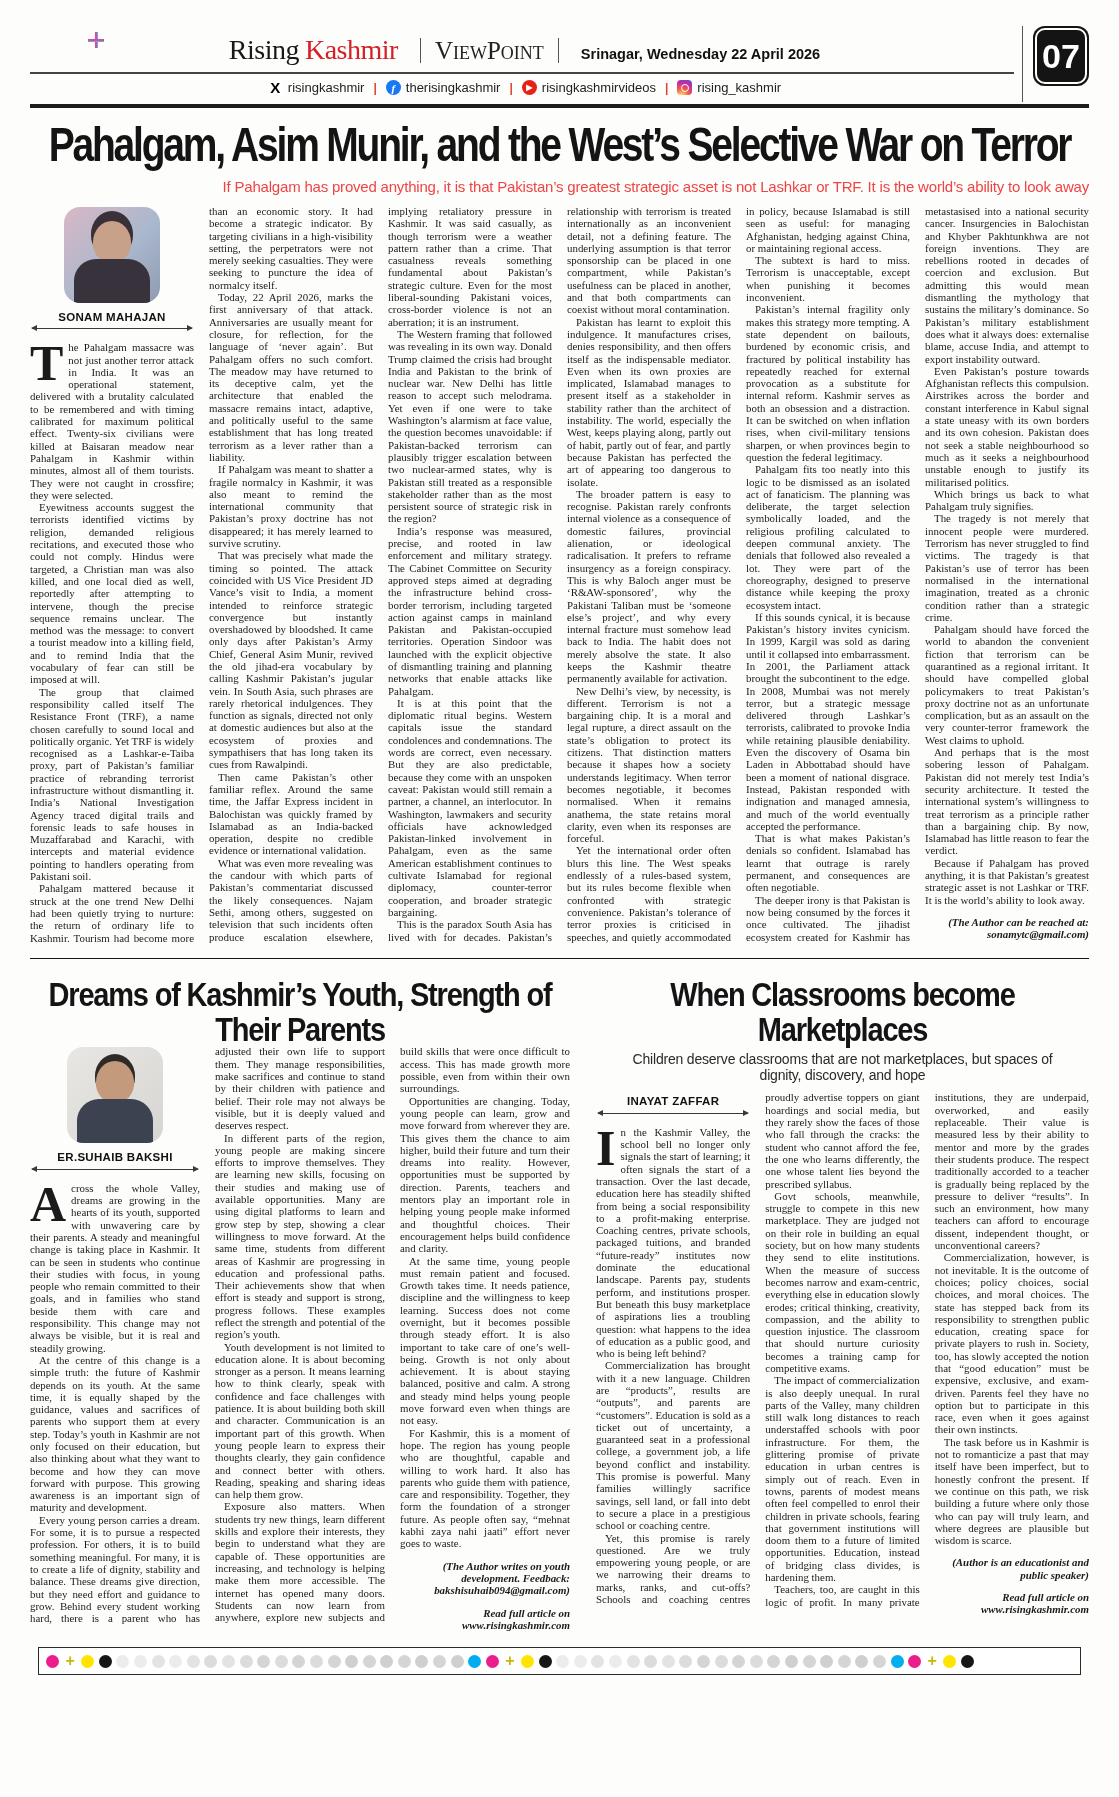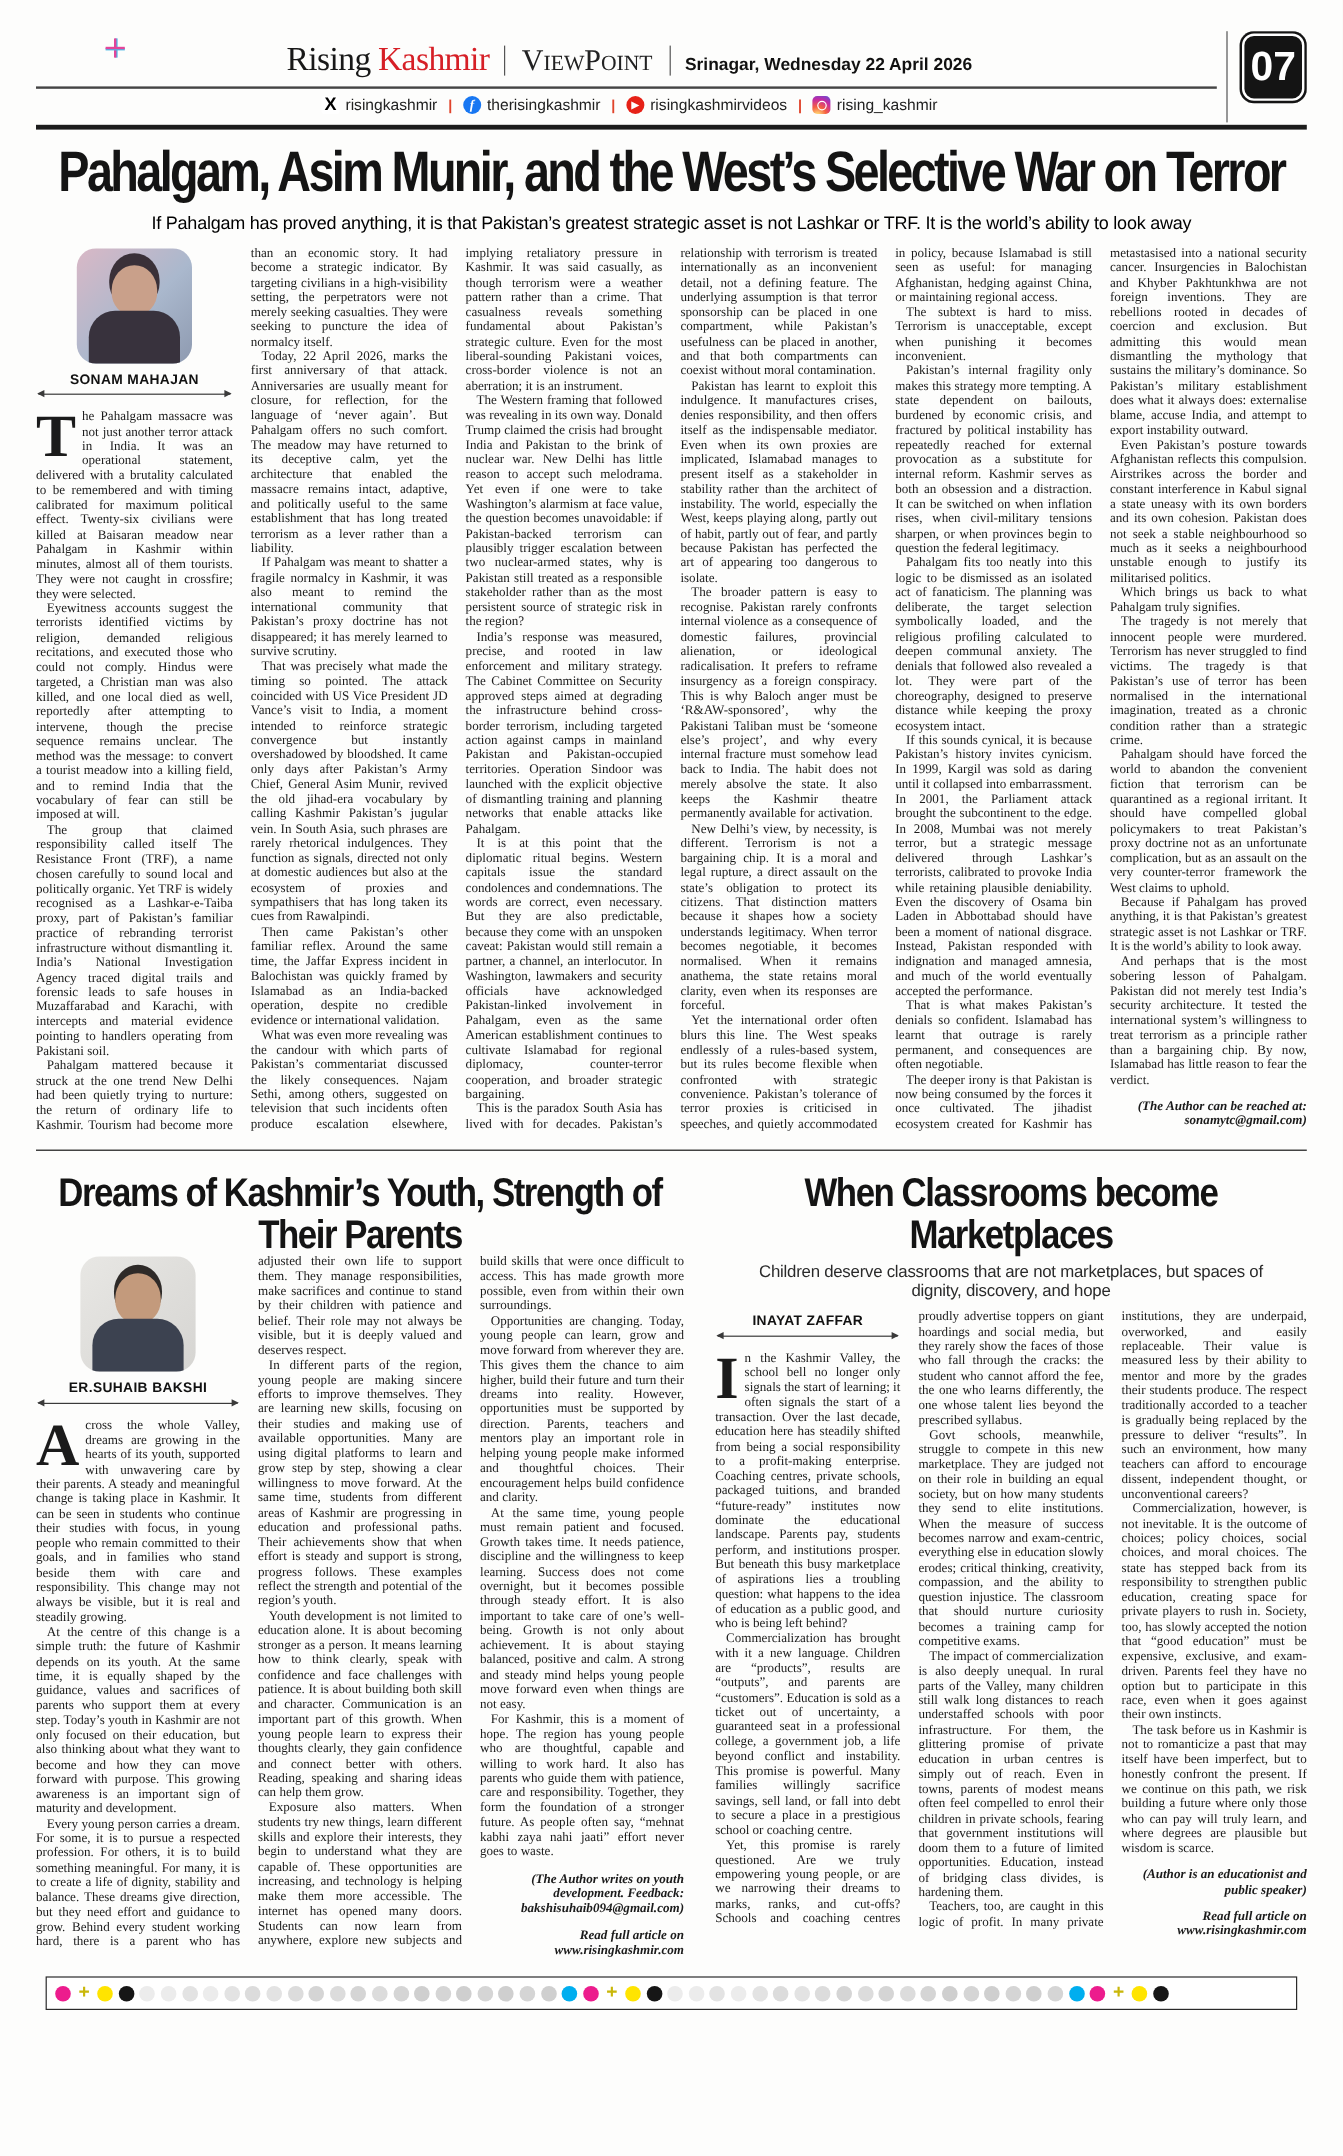--- a/index.html
+++ b/index.html
@@ -5,21 +5,21 @@
   html,body{margin:0;padding:0;background:#f4f4f2;}
   body{width:1119px;height:1797px;overflow:hidden;font-family:"Liberation Serif",serif;color:#1b1b1b;}
   .page{position:relative;width:1119px;height:1797px;background:#fdfdfc;box-sizing:border-box;padding:30px 30px 0 30px;}
   .crop-cross{position:absolute;left:88px;top:32px;width:16px;height:16px;}
   .crop-cross::before,.crop-cross::after{content:"";position:absolute;background:#e4459a;}
   .crop-cross::before{left:7px;top:0;width:2px;height:16px;box-shadow:1px 0 0 #49b8e6;}
   .crop-cross::after{left:0;top:7px;width:16px;height:2px;box-shadow:0 1px 0 #49b8e6;}
 
   
   header{position:relative;}
-  .mast-row{display:flex;align-items:baseline;justify-content:center;gap:12px;padding:4px 70px 6px 0;}
+  .mast-row{display:flex;align-items:baseline;justify-content:center;gap:22px;padding:4px 70px 6px 0;}
   .logo{font-family:"Liberation Serif",serif;font-size:28px;letter-spacing:-0.5px;white-space:nowrap;}
   .logo-rising{color:#181818;}
   .logo-kashmir{color:#d61f26;margin-left:6px;}
   .section-name{font-family:"Liberation Serif",serif;font-variant:small-caps;font-size:25px;color:#222;
     border-left:1.5px solid #555;border-right:1.5px solid #555;padding:0 14px;line-height:1;}
   .dateline{font-family:"Liberation Sans",sans-serif;font-weight:bold;font-size:14.5px;color:#111;white-space:nowrap;}
   .rule-thin{height:2px;background:#444;margin-right:75px;}
   .social-row{display:flex;align-items:center;justify-content:center;gap:9px;padding:6px 70px 7px 0;
     font-family:"Liberation Sans",sans-serif;font-size:13px;color:#222;}
   .social-item{display:flex;align-items:center;gap:5px;}
@@ -35,21 +35,21 @@
   .pagenum-wrap{position:absolute;right:0;top:-4px;height:78px;display:flex;align-items:flex-start;border-radius:11px;}
   .pagenum-vline{width:1.5px;background:#555;height:76px;margin-right:10px;}
   .page-number-box{background:#141414;color:#fff;font-family:"Liberation Sans",sans-serif;font-weight:900;
     font-size:34px;width:56px;height:60px;border-radius:12px;display:flex;align-items:center;justify-content:center;
     box-shadow:inset 0 0 0 2px #141414, inset 0 0 0 4px #fff;}
 
   
   .lead-headline{font-family:"Liberation Sans",sans-serif;font-weight:900;color:#141414;text-align:center;
     font-size:39px;letter-spacing:-2.2px;margin:10px 0 2px 0;transform:scaleY(1.22);transform-origin:center top;
     white-space:nowrap;}
-  .lead-deck{font-family:"Liberation Sans",sans-serif;font-size:15px;color:#000000;text-align:center;
+  .lead-deck{font-family:"Liberation Sans",sans-serif;font-size:15px;color:#ef4444;text-align:right;
     margin:16px 0 10px 0;letter-spacing:-0.2px;}
   .sub-headline{font-family:"Liberation Sans",sans-serif;font-weight:900;color:#141414;text-align:center;
     font-size:29px;letter-spacing:-1.2px;line-height:1.08;margin:8px 0 2px 0;transform:scaleY(1.15);transform-origin:center top;}
   .sub-deck{font-family:"Liberation Sans",sans-serif;font-size:14px;color:#2a2a2a;text-align:center;margin:12px auto 8px auto;letter-spacing:-0.2px;}
 
   
   .article-body{column-gap:15px;column-fill:balance;font-size:10.9px;line-height:12.3px;text-align:justify;}
   .cols6{column-count:6;}
   .cols3{column-count:3;}
   .paragraphs p{margin:0;text-indent:9px;}
@@ -164,22 +164,22 @@
           <p>The subtext is hard to miss. Terrorism is unacceptable, except when punishing it becomes inconvenient.</p>
           <p>Pakistan’s internal fragility only makes this strategy more tempting. A state dependent on bailouts, burdened by economic crisis, and fractured by political instability has repeatedly reached for external provocation as a substitute for internal reform. Kashmir serves as both an obsession and a distraction. It can be switched on when inflation rises, when civil-military tensions sharpen, or when provinces begin to question the federal legitimacy.</p>
           <p>Pahalgam fits too neatly into this logic to be dismissed as an isolated act of fanaticism. The planning was deliberate, the target selection symbolically loaded, and the religious profiling calculated to deepen communal anxiety. The denials that followed also revealed a lot. They were part of the choreography, designed to preserve distance while keeping the proxy ecosystem intact.</p>
           <p>If this sounds cynical, it is because Pakistan’s history invites cynicism. In 1999, Kargil was sold as daring until it collapsed into embarrassment. In 2001, the Parliament attack brought the subcontinent to the edge. In 2008, Mumbai was not merely terror, but a strategic message delivered through Lashkar’s terrorists, calibrated to provoke India while retaining plausible deniability. Even the discovery of Osama bin Laden in Abbottabad should have been a moment of national disgrace. Instead, Pakistan responded with indignation and managed amnesia, and much of the world eventually accepted the performance.</p>
           <p>That is what makes Pakistan’s denials so confident. Islamabad has learnt that outrage is rarely permanent, and consequences are often negotiable.</p>
           <p>The deeper irony is that Pakistan is now being consumed by the forces it once cultivated. The jihadist ecosystem created for Kashmir has metastasised into a national security cancer. Insurgencies in Balochistan and Khyber Pakhtunkhwa are not foreign inventions. They are rebellions rooted in decades of coercion and exclusion. But admitting this would mean dismantling the mythology that sustains the military’s dominance. So Pakistan’s military establishment does what it always does: externalise blame, accuse India, and attempt to export instability outward.</p>
           <p>Even Pakistan’s posture towards Afghanistan reflects this compulsion. Airstrikes across the border and constant interference in Kabul signal a state uneasy with its own borders and its own cohesion. Pakistan does not seek a stable neighbourhood so much as it seeks a neighbourhood unstable enough to justify its militarised politics.</p>
           <p>Which brings us back to what Pahalgam truly signifies.</p>
           <p>The tragedy is not merely that innocent people were murdered. Terrorism has never struggled to find victims. The tragedy is that Pakistan’s use of terror has been normalised in the international imagination, treated as a chronic condition rather than a strategic crime.</p>
           <p>Pahalgam should have forced the world to abandon the convenient fiction that terrorism can be quarantined as a regional irritant. It should have compelled global policymakers to treat Pakistan’s proxy doctrine not as an unfortunate complication, but as an assault on the very counter-terror framework the West claims to uphold.</p>
+          <p>And perhaps that is the most sobering lesson of Pahalgam. Pakistan did not merely test India’s security architecture. It tested the international system’s willingness to treat terrorism as a principle rather than a bargaining chip. By now, Islamabad has little reason to fear the verdict.</p>
           <p>Because if Pahalgam has proved anything, it is that Pakistan’s greatest strategic asset is not Lashkar or TRF. It is the world’s ability to look away.</p>
-          <p>And perhaps that is the most sobering lesson of Pahalgam. Pakistan did not merely test India’s security architecture. It tested the international system’s willingness to treat terrorism as a principle rather than a bargaining chip. By now, Islamabad has little reason to fear the verdict.</p>
         </div>
       <div class="signoffs">
           <p>(The Author can be reached at: sonamytc@gmail.com)</p>
         </div>
     </div>
   </section>
 
   <hr class="section-divider">
 
   <section class="bottom">

